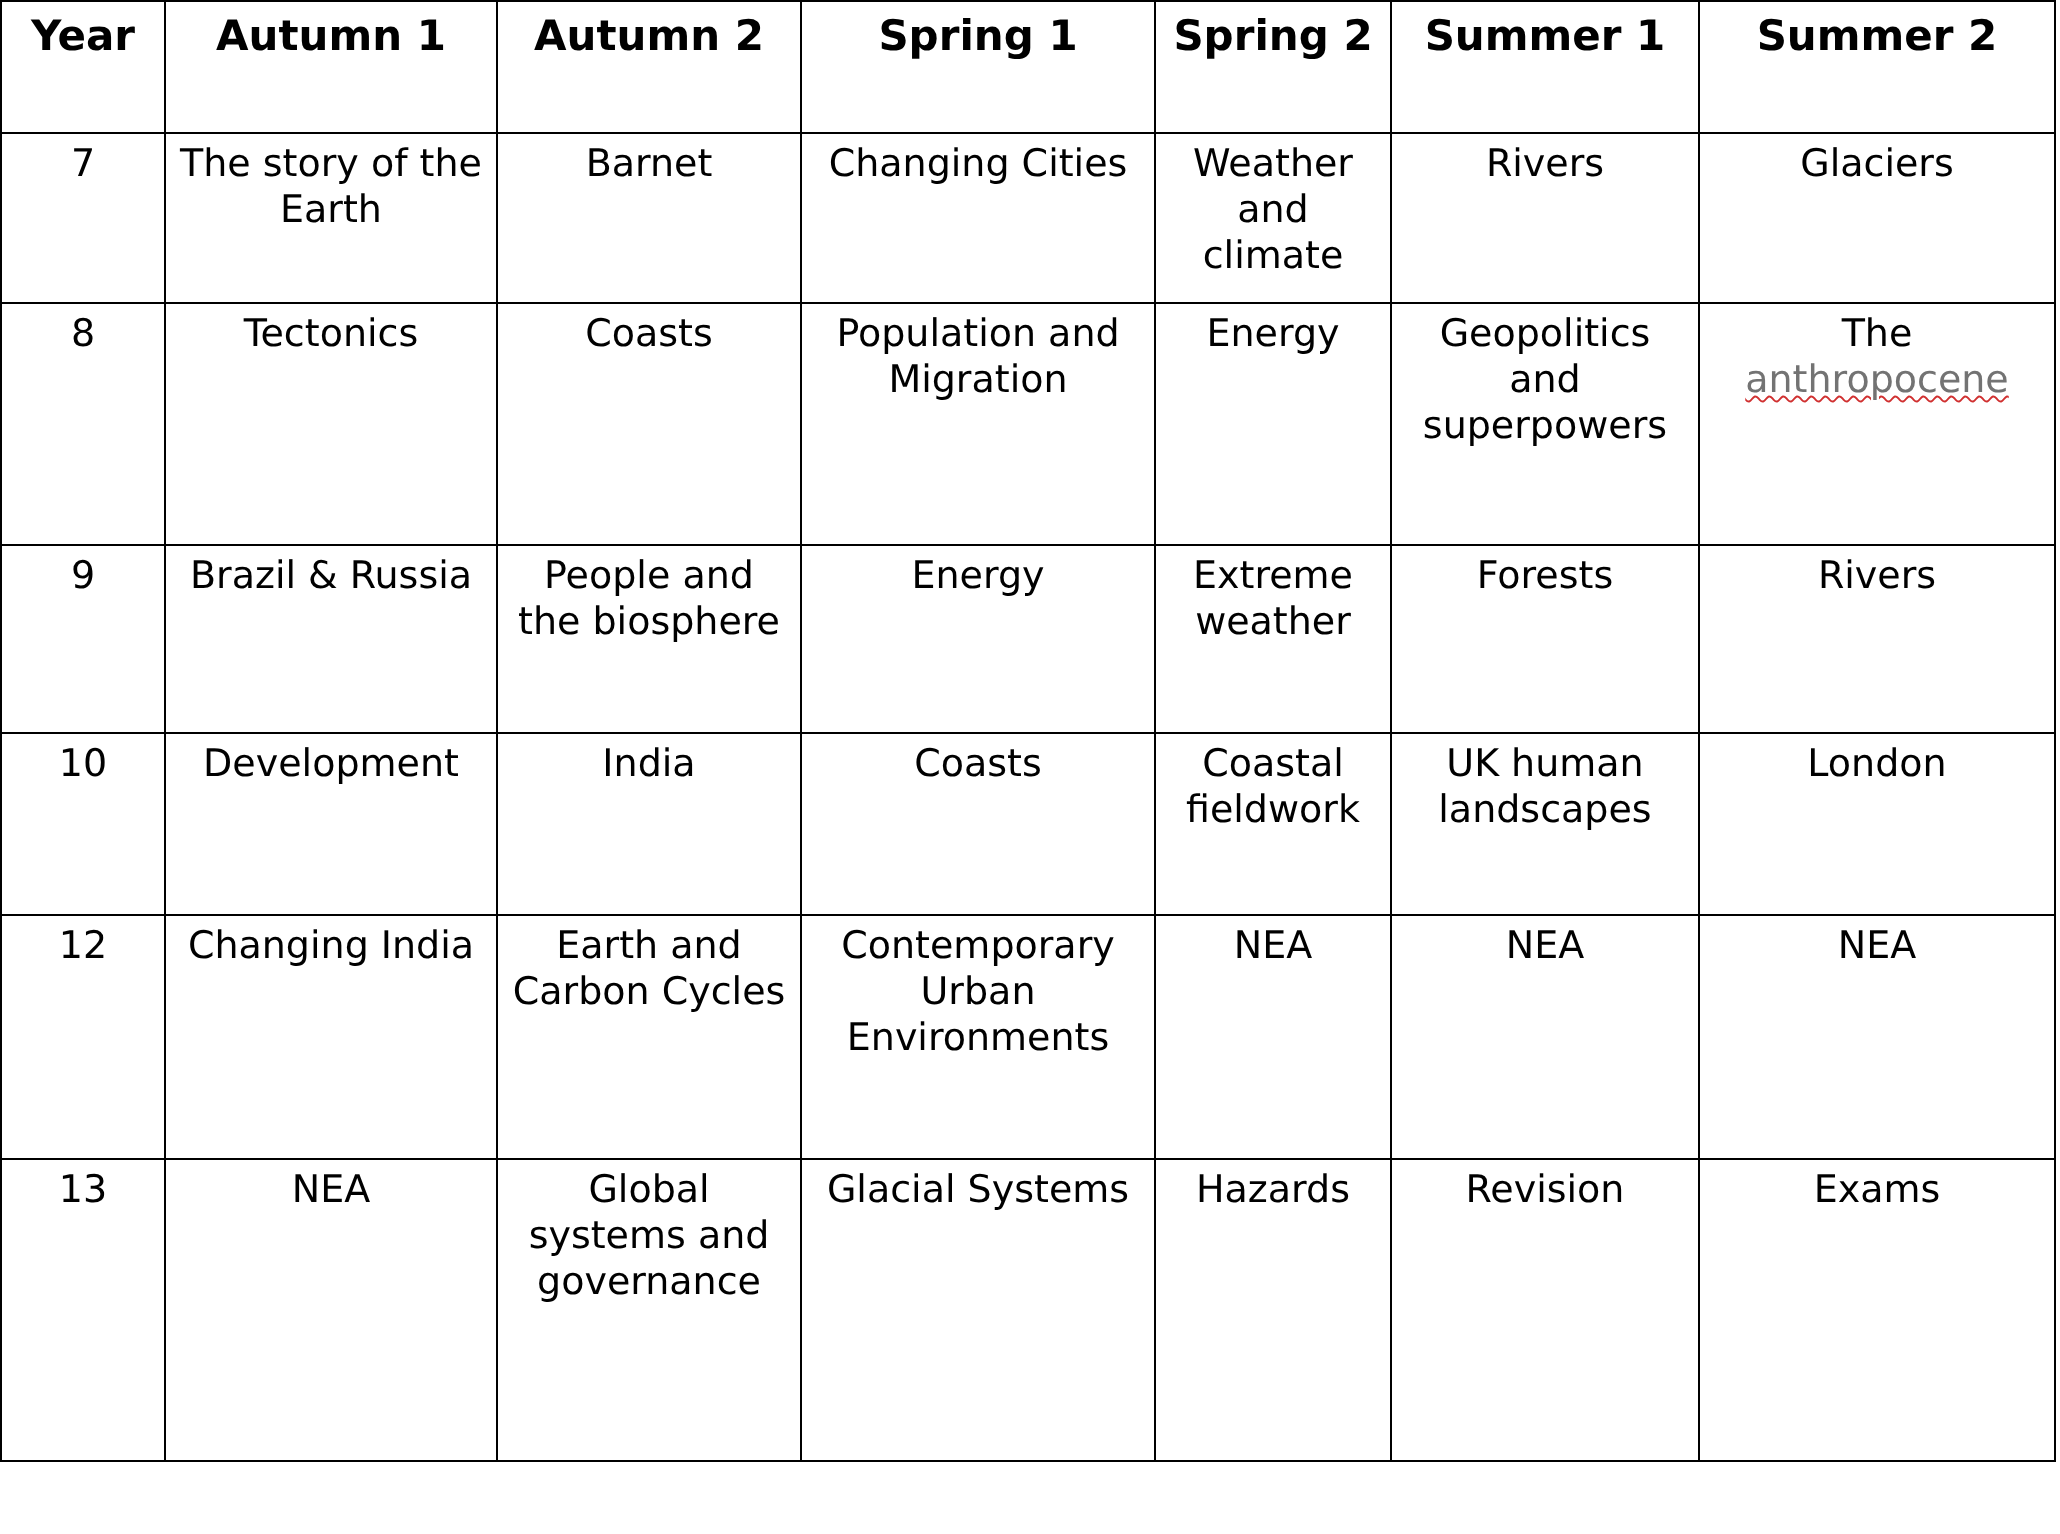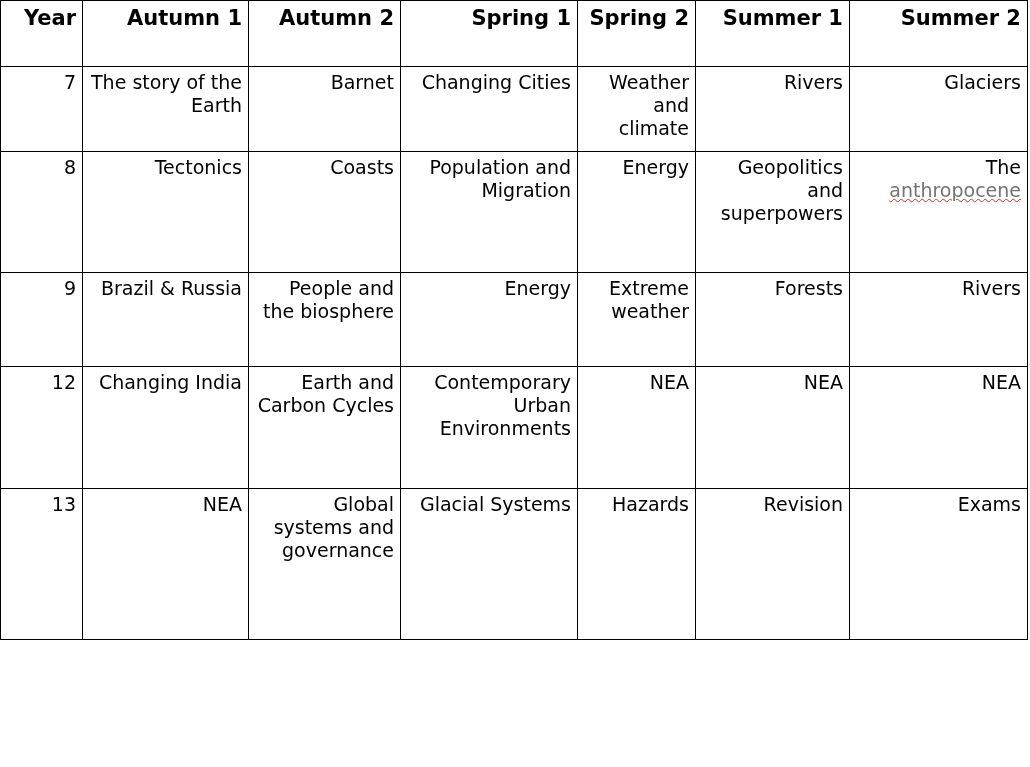--- a/index.html
+++ b/index.html
@@ -25,21 +25,21 @@
     width: 1028px;
     margin: 0;
   }
   table.curriculum td, table.curriculum th {
     border: 1px solid #000000;
     vertical-align: top;
     padding: 4px 6px 4px 6px;
     font-weight: normal;
     font-size: 19px;
     line-height: 1.22;
-    text-align: right;
+    text-align: center;
     word-wrap: break-word;
     overflow-wrap: break-word;
   }
   table.curriculum thead th {
     font-weight: bold;
     font-size: 21px;
     vertical-align: top;
     padding-top: 5px;
     height: 56px;
   }
@@ -126,20 +126,29 @@
       </tr>
       <tr class="r9">
         <td class="year-cell">9</td>
         <td>Brazil &amp; Russia</td>
         <td>People and the biosphere</td>
         <td>Energy</td>
         <td>Extreme weather</td>
         <td>Forests</td>
         <td>Rivers</td>
       </tr>
+      <tr class="r10">
+        <td class="year-cell">10</td>
+        <td>Development</td>
+        <td>India</td>
+        <td>Coasts</td>
+        <td>Coastal fieldwork</td>
+        <td>UK human landscapes</td>
+        <td>London</td>
+      </tr>
       <tr class="r12">
         <td class="year-cell">12</td>
         <td>Changing India</td>
         <td>Earth and Carbon Cycles</td>
         <td>Contemporary Urban Environments</td>
         <td>NEA</td>
         <td>NEA</td>
         <td>NEA</td>
       </tr>
       <tr class="r13">

